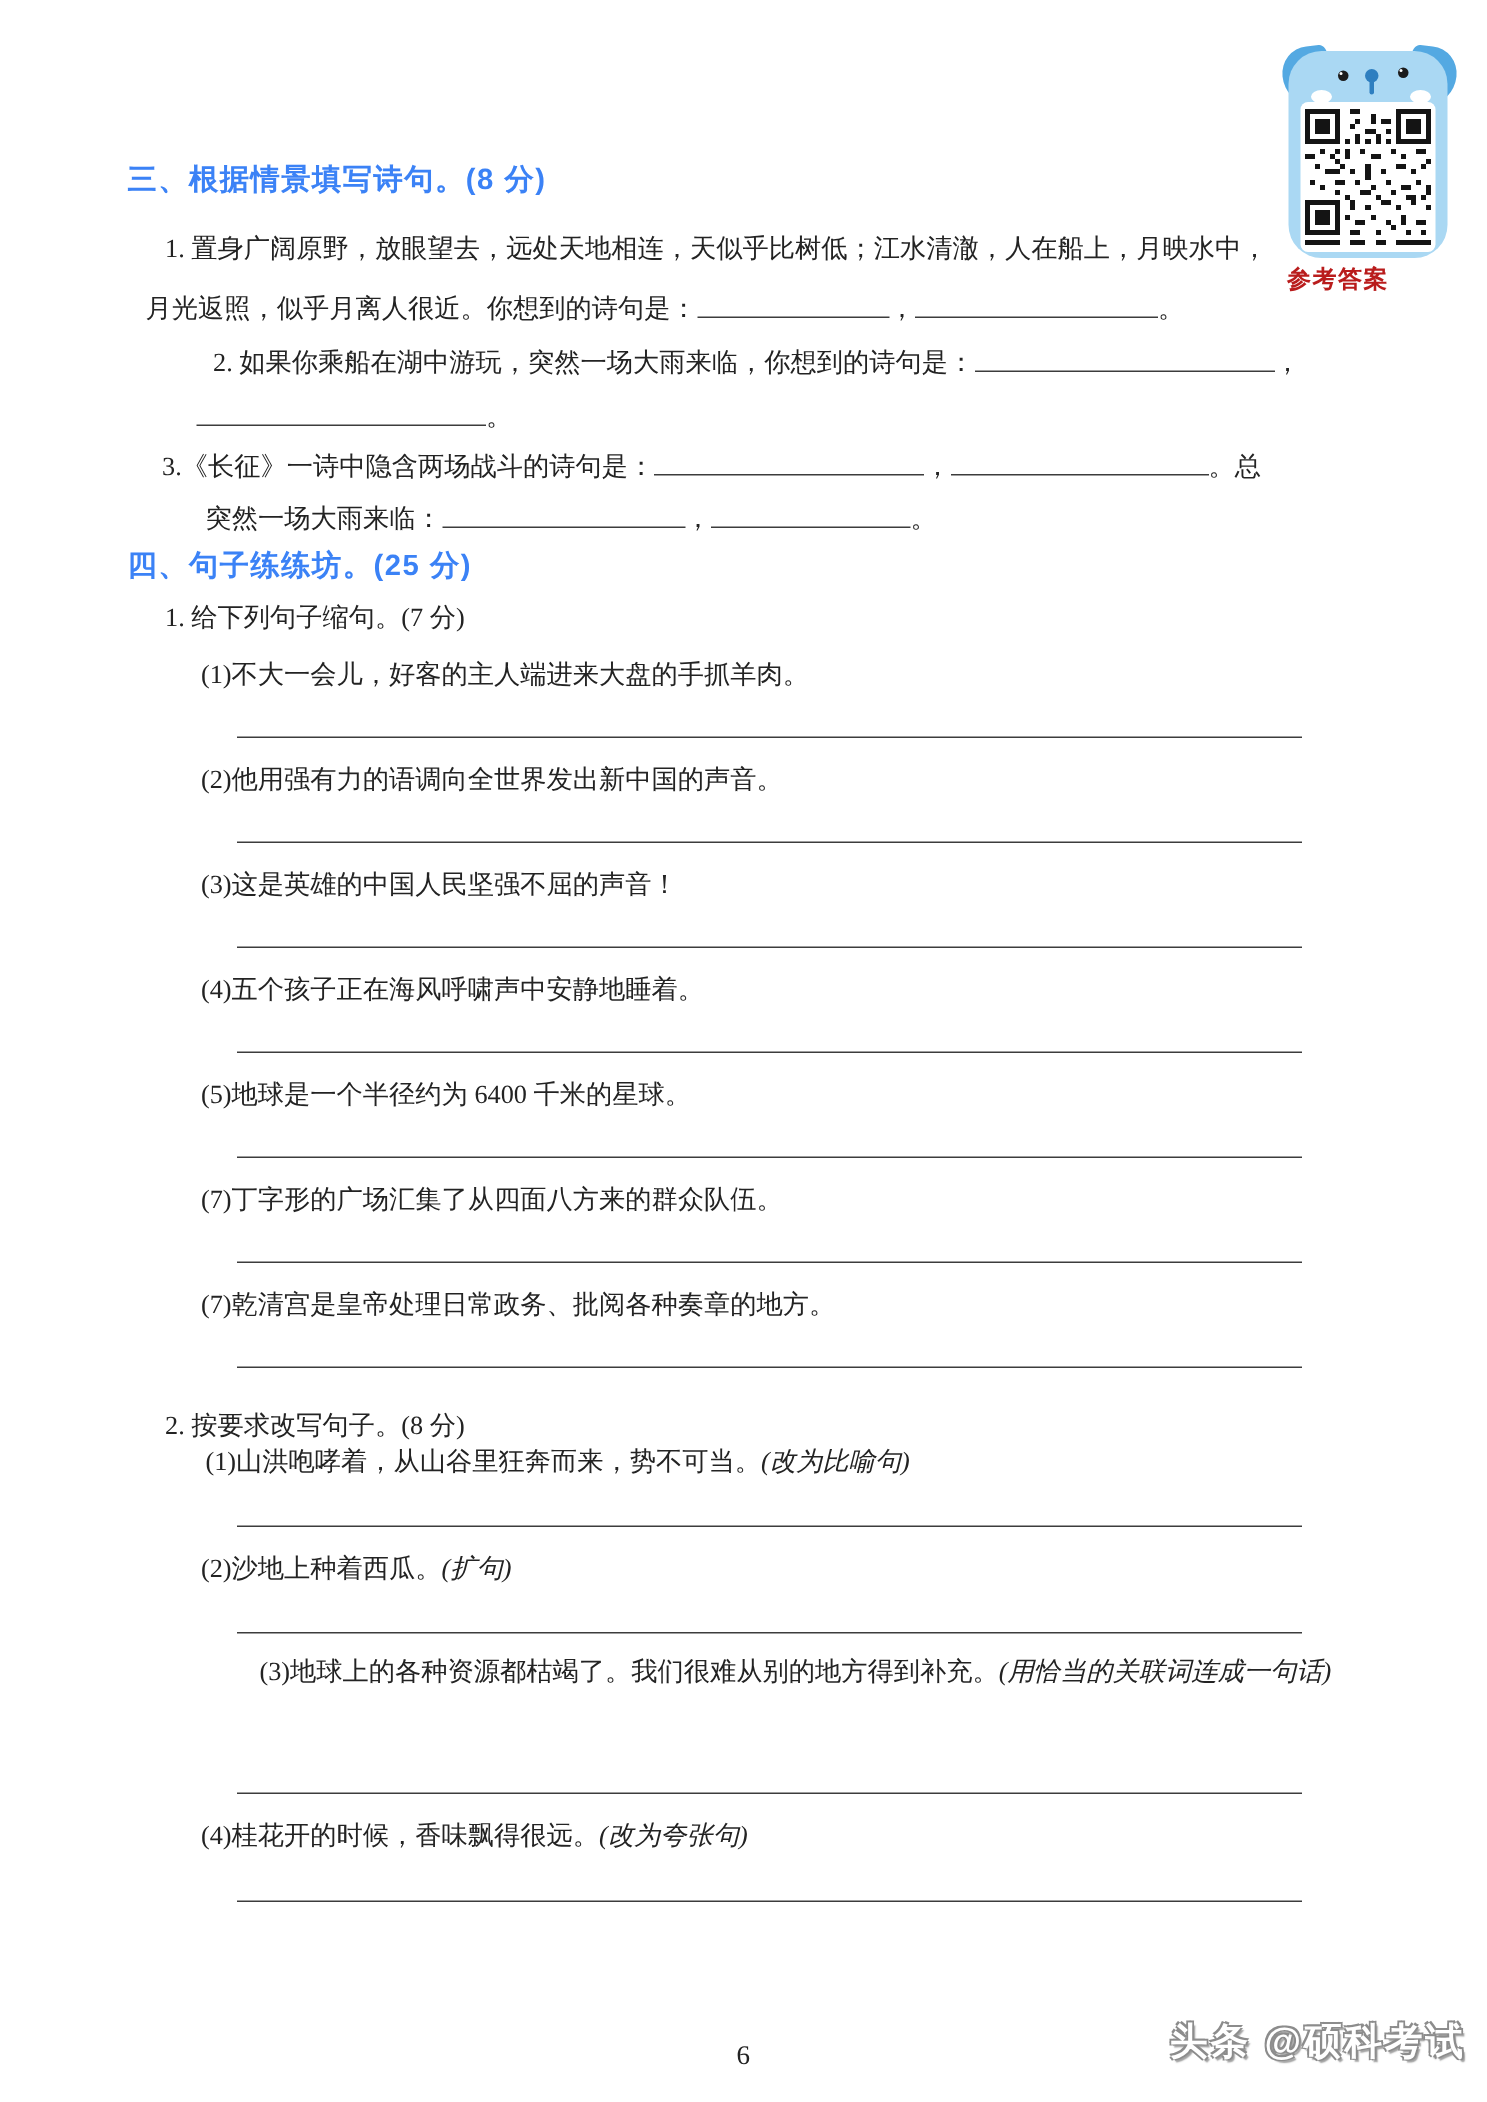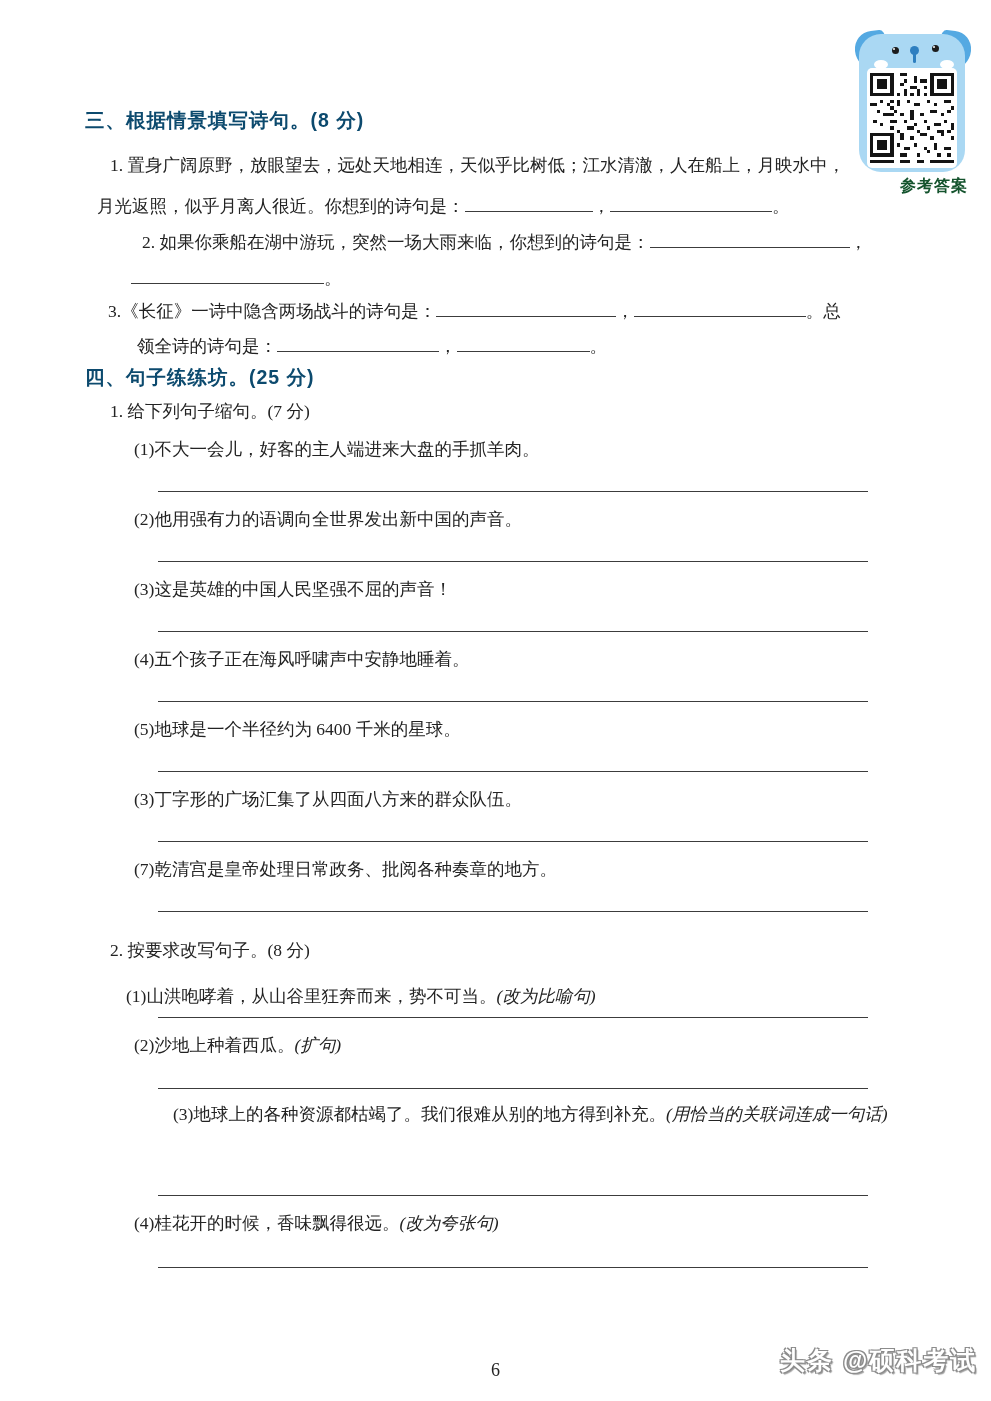--- a/index.html
+++ b/index.html
@@ -1,20 +1,20 @@
 <!DOCTYPE html>
 <html><head>
 <meta charset="utf-8">
 <style>
   html,body{margin:0;padding:0;background:#fff;}
   .page{position:relative;width:991px;height:1401px;background:#ffffff;overflow:hidden;
         font-family:"Liberation Serif","DejaVu Serif",serif;color:#232323;}
   .t{position:absolute;font-size:17.5px;line-height:1;white-space:nowrap;}
   .h{position:absolute;font-size:19.5px;line-height:1;white-space:nowrap;font-weight:bold;
-     color:#0c4a6e;font-family:"Liberation Sans","DejaVu Sans",sans-serif;letter-spacing:1px;}
+     color:#3b82f6;font-family:"Liberation Sans","DejaVu Sans",sans-serif;letter-spacing:1px;}
   .blank{display:inline-block;border-bottom:1.6px solid #3c3c3c;height:0.95em;}
   .ansline{position:absolute;left:158px;width:710px;height:0;border-top:1.7px solid #3c3c3c;}
   .note{font-style:italic;}
   .wrapblock{position:absolute;font-size:17.5px;line-height:2.1;white-space:normal;
              width:745px;padding-left:27px;text-indent:-27px;}
   .pagenum{position:absolute;left:0;right:0;top:1360px;text-align:center;font-size:18px;}
   .watermark{position:absolute;left:780px;top:1344px;font-size:25px;font-weight:bold;
              font-family:"Liberation Sans","DejaVu Sans",sans-serif;color:#ffffff;letter-spacing:2px;
              text-shadow:-1.2px -1.2px 0 #8c8c8c,1.2px -1.2px 0 #8c8c8c,-1.2px 1.2px 0 #8c8c8c,
                          1.2px 1.2px 0 #8c8c8c,2px 2px 1px #a0a0a0;}
@@ -29,22 +29,22 @@
   .eye.r{left:74px;top:15px;}
   .eye::after{content:"";position:absolute;left:1px;top:1px;width:2px;height:2px;background:#fff;border-radius:50%;}
   .nose{position:absolute;left:52px;top:16px;width:9px;height:9px;background:#2e7fc0;border-radius:50%;}
   .nose::after{content:"";position:absolute;left:3px;top:6px;width:3px;height:11px;background:#2e7fc0;border-radius:2px;}
   .cheek{position:absolute;width:14px;height:9px;background:#ffffff;border-radius:50%;}
   .cheek.l{left:16px;top:30px;}
   .cheek.r{left:82px;top:30px;}
   .qrbox{position:absolute;left:9px;top:38px;width:90px;height:100px;background:#ffffff;border-radius:5px;
          display:flex;align-items:center;justify-content:center;}
   .qrbox svg{width:84px;height:94px;}
-  .qrlabel{position:absolute;left:0;top:146px;width:110px;text-align:right;font-size:16px;font-weight:bold;
-           color:#14532d;font-family:"Liberation Sans","DejaVu Sans",sans-serif;letter-spacing:1px;}
+  .qrlabel{position:absolute;left:0;top:146px;width:110px;text-align:left;font-size:16px;font-weight:bold;
+           color:#b91c1c;font-family:"Liberation Sans","DejaVu Sans",sans-serif;letter-spacing:1px;}
 </style>
 </head>
 <body>
 
 <div class="page">
 
   <div class="mascot">
     <div class="ear l"></div>
     <div class="ear r"></div>
     <div class="head"></div>
@@ -161,21 +161,21 @@
     <span>2. 如果你乘船在湖中游玩，突然一场大雨来临，你想到的诗句是：</span><span class="blank" style="width:200px;"></span><span>，</span>
   </div>
   <div class="t" style="left:131px;top:266px;">
     <span class="blank" style="width:193px;"></span><span>。</span>
   </div>
 
   <div class="t" style="left:108px;top:299px;text-align:right;">
     <span>3.《长征》一诗中隐含两场战斗的诗句是：</span><span class="blank" style="width:180px;"></span><span>，</span><span class="blank" style="width:172px;"></span><span>。总</span>
   </div>
   <div class="t" style="left:137px;top:334px;">
-    <span>领全诗的诗句是：</span><span class="blank" style="width:162px;"></span><span>，</span><span class="blank" style="width:133px;"></span><span>。</span>
+    <span>突然一场大雨来临：</span><span class="blank" style="width:162px;"></span><span>，</span><span class="blank" style="width:133px;"></span><span>。</span>
   </div>
 
   <div class="h" style="left:85px;top:368px;">四、句子练练坊。(25 分)</div>
 
   <div class="t" style="left:110px;top:403px;">1. 给下列句子缩句。(7 分)</div>
 
   <div class="t" style="left:134px;top:441px;">(1)不大一会儿，好客的主人端进来大盘的手抓羊肉。</div>
   <div class="ansline" style="top:491px;"></div>
 
   <div class="t" style="left:134px;top:511px;">(2)他用强有力的语调向全世界发出新中国的声音。</div>
@@ -183,29 +183,29 @@
 
   <div class="t" style="left:134px;top:581px;">(3)这是英雄的中国人民坚强不屈的声音！</div>
   <div class="ansline" style="top:631px;"></div>
 
   <div class="t" style="left:134px;top:651px;">(4)五个孩子正在海风呼啸声中安静地睡着。</div>
   <div class="ansline" style="top:701px;"></div>
 
   <div class="t" style="left:134px;top:721px;">(5)地球是一个半径约为 6400 千米的星球。</div>
   <div class="ansline" style="top:771px;"></div>
 
-  <div class="t" style="left:134px;top:791px;">(3)丁字形的广场汇集了从四面八方来的群众队伍。</div>
+  <div class="t" style="left:134px;top:791px;">(7)丁字形的广场汇集了从四面八方来的群众队伍。</div>
   <div class="ansline" style="top:841px;"></div>
 
   <div class="t" style="left:134px;top:861px;">(7)乾清宫是皇帝处理日常政务、批阅各种奏章的地方。</div>
   <div class="ansline" style="top:911px;"></div>
 
   <div class="t" style="left:110px;top:930px;margin-top:12px;">2. 按要求改写句子。(8 分)</div>
 
-  <div class="t" style="left:126px;top:966px;margin-top:22px;">
+  <div class="t" style="left:137px;top:966px;">
     <span>(1)山洪咆哮着，从山谷里狂奔而来，势不可当。</span><span class="note">(改为比喻句)</span>
   </div>
   <div class="ansline" style="top:1017px;"></div>
 
   <div class="t" style="left:134px;top:1037px;">
     <span>(2)沙地上种着西瓜。</span><span class="note">(扩句)</span>
   </div>
   <div class="ansline" style="top:1088px;"></div>
 
   <div class="wrapblock" style="left:134px;top:1096px;margin-left:39px;">

